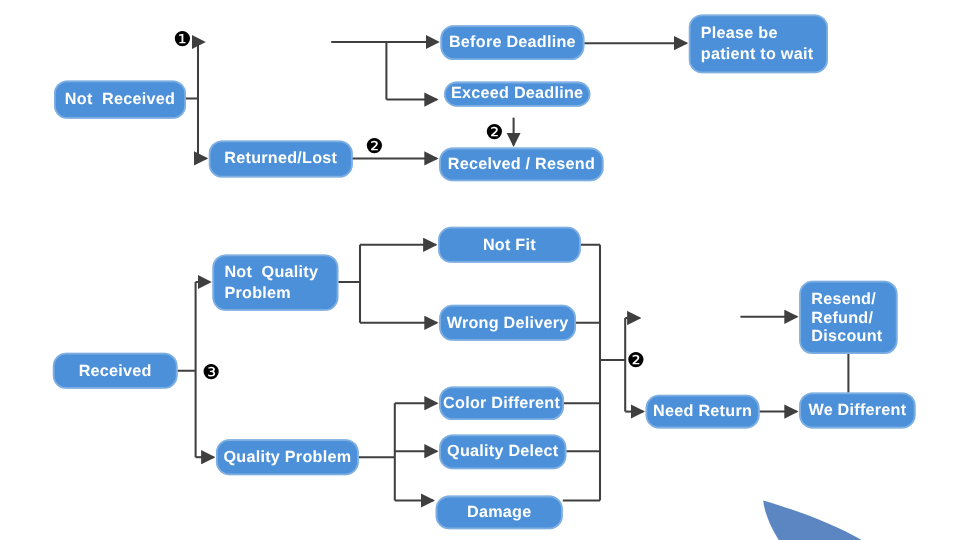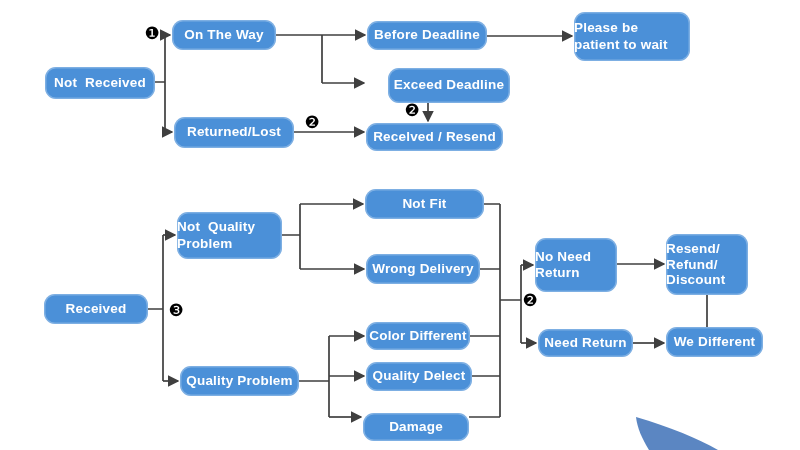--- a/index.html
+++ b/index.html
@@ -15,21 +15,21 @@
     position:absolute;
     background:var(--box-fill,#4b90d8);
     color:var(--box-text,#ffffff);
     border-radius:11px;
     box-shadow:inset 0 0 0 1.5px rgba(255,255,255,.28);
     display:flex;align-items:center;justify-content:center;
     font-size:13.5px;font-weight:bold;letter-spacing:.2px;
     white-space:pre-wrap;line-height:1.22;text-align:center;
     box-sizing:border-box;
   }
-  .node.align-left{justify-content:flex-start;text-align:left;}
+  .node.align-left{justify-content:flex-start;text-align:left;padding-left:10px;}
   .badge{
     position:absolute;transform:translate(-50%,-50%);
     color:#000;font-size:17px;font-weight:normal;line-height:1;
   }
   .swoosh path{fill:var(--swoosh-color,#5b86c2);}
 </style>
 </head>
 <body>
 
 <div class="stage">
@@ -66,38 +66,35 @@
       <path d="M329 376 H364" marker-end="url(#arw)"></path>
       <path d="M329 417 H361" marker-end="url(#arw)"></path>
       <path d="M521 265 H533" marker-end="url(#arw)"></path>
       <path d="M521 343 H536" marker-end="url(#arw)"></path>
       <path d="M617 264 H664" marker-end="url(#arw)"></path>
       <path d="M633 343 H664" marker-end="url(#arw)"></path>
     </g>
   </svg>
 
   <div class="node" style="left:45px;top:67px;width:110px;height:32px">Not  Received</div>
-  <div class="node" style="left:172px;top:20px;width:104px;height:30px">On The Way</div>
   <div class="node" style="left:174px;top:117px;width:120px;height:31px">Returned/Lost</div>
   <div class="node" style="left:367px;top:21px;width:120px;height:29px">Before Deadline</div>
-  <div class="node" style="left:388px;top:68px;width:122px;height:35px">Exceed Deadline</div>
+  <div class="node" style="left:370px;top:68px;width:122px;height:21px">Exceed Deadline</div>
   <div class="node align-left" style="left:574px;top:12px;width:116px;height:49px">Please be
 patient to wait</div>
   <div class="node" style="left:366px;top:123px;width:137px;height:28px">Recelved / Resend</div>
   <div class="node" style="left:44px;top:294px;width:104px;height:30px">Received</div>
   <div class="node" style="left:180px;top:366px;width:119px;height:30px">Quality Problem</div>
   <div class="node align-left" style="left:177px;top:212px;width:105px;height:47px">Not  Quality
 Problem</div>
   <div class="node" style="left:365px;top:189px;width:119px;height:30px">Not Fit</div>
   <div class="node" style="left:366px;top:254px;width:114px;height:30px">Wrong Delivery</div>
   <div class="node" style="left:366px;top:322px;width:104px;height:28px">Color Different</div>
   <div class="node" style="left:366px;top:362px;width:106px;height:29px">Quality Delect</div>
   <div class="node" style="left:363px;top:413px;width:106px;height:28px">Damage</div>
-  <div class="node align-left" style="left:535px;top:238px;width:82px;height:54px">No Need
-Return</div>
   <div class="node" style="left:538px;top:329px;width:95px;height:28px">Need Return</div>
   <div class="node align-left" style="left:666px;top:234px;width:82px;height:61px;line-height:1.15">Resend/
 Refund/
 Discount</div>
   <div class="node" style="left:666px;top:327px;width:97px;height:30px">We Different</div>
 
   <span class="badge" style="left:152px;top:33px">❶</span>
   <span class="badge" style="left:312px;top:122px">❷</span>
   <span class="badge" style="left:412px;top:110px">❷</span>
   <span class="badge" style="left:176px;top:310px">❸</span>

